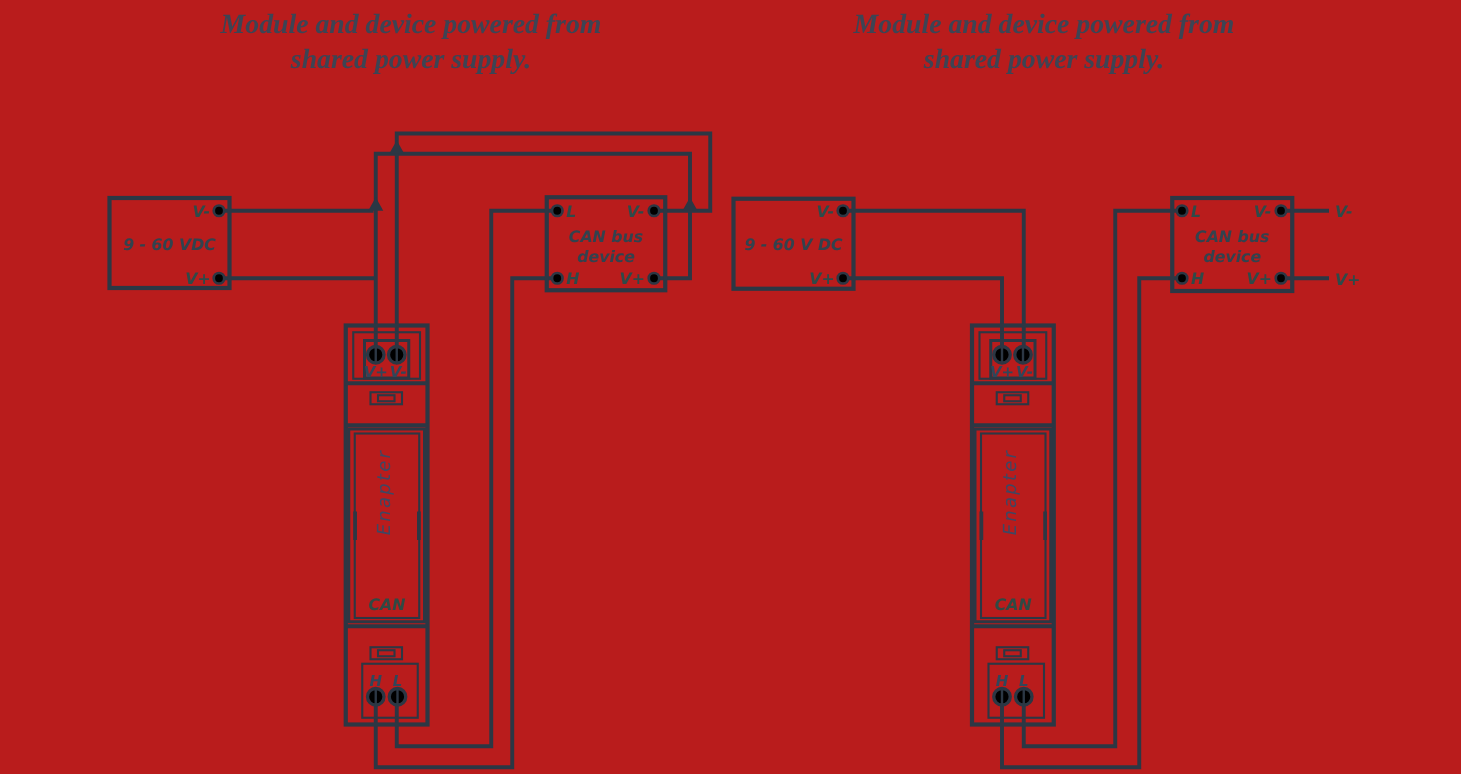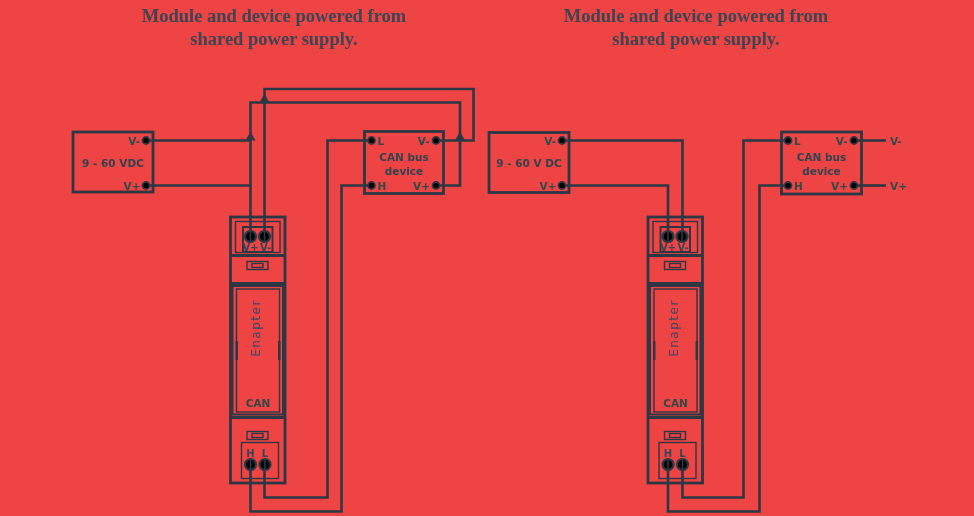--- a/index.html
+++ b/index.html
@@ -1,16 +1,16 @@
 <!DOCTYPE html>
 <html><head>
 <meta charset="utf-8">
 <style>
   html,body{margin:0;padding:0;background:#000;}
-  .stage{position:relative;width:974px;height:516px;background:#ef4444;overflow:hidden;}
+  .stage{position:relative;width:974px;height:516px;background:#b91c1c;overflow:hidden;font-style:italic;}
   svg{position:absolute;left:0;top:0;}
   .w   {stroke:#2c3744;stroke-width:2.6;fill:none;}
   .bx  {stroke:#2c3744;stroke-width:2.8;fill:none;}
   .med {stroke:#2c3744;stroke-width:2;fill:none;}
   .thin{stroke:#2c3744;stroke-width:1.4;fill:none;}
   .arr {fill:#2c3744;stroke:none;}
   .notch{fill:#2c3744;stroke:none;}
   circle.term {fill:#000;stroke:#2c3744;stroke-width:1.8;}
   circle.screw{fill:#000;stroke:#2c3744;stroke-width:2.2;}
   .slot{stroke:#2c3744;stroke-width:1.6;fill:none;}

